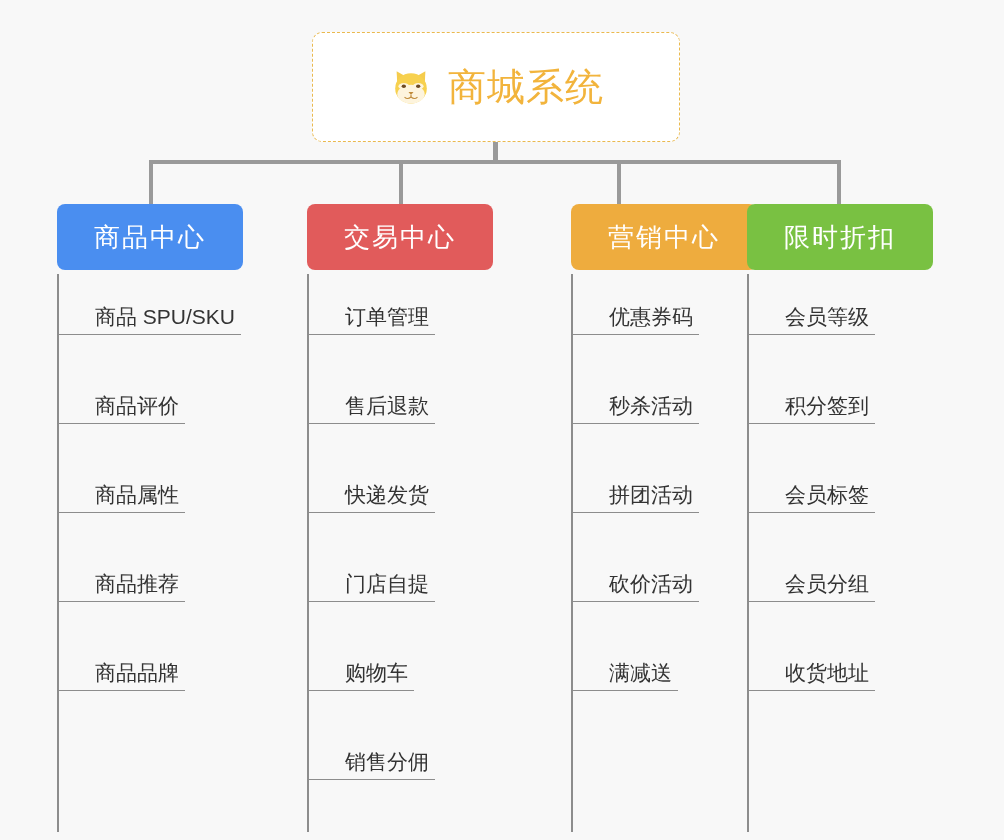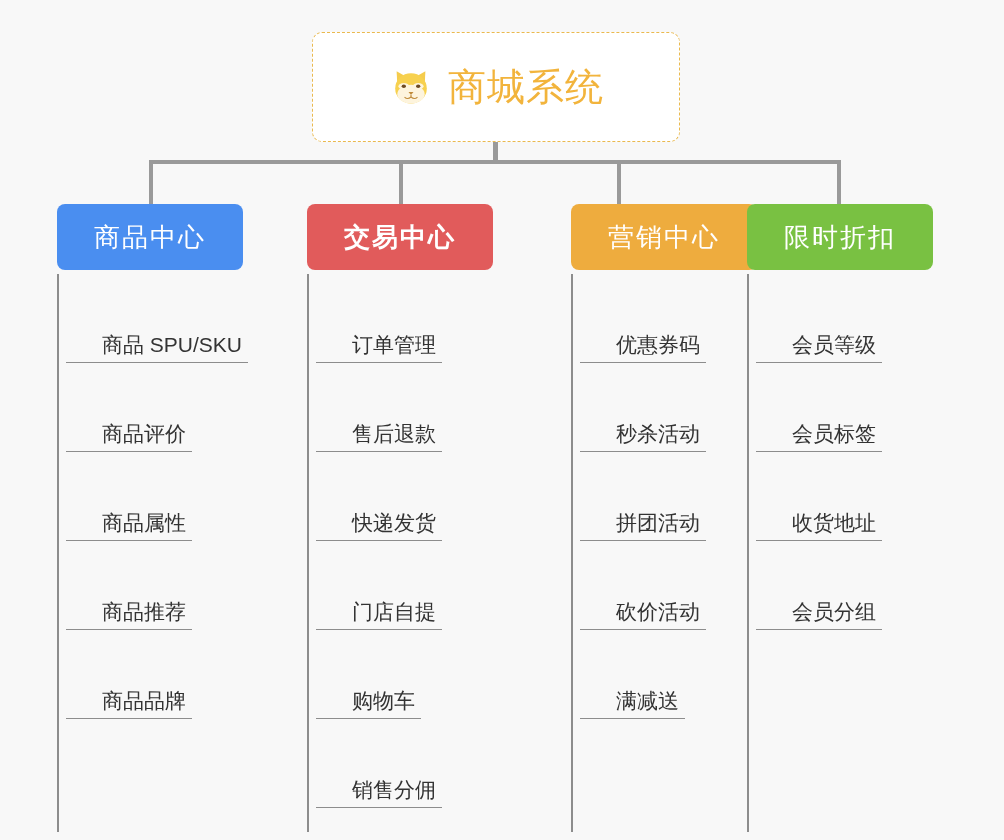--- a/index.html
+++ b/index.html
@@ -68,39 +68,38 @@
     border-radius: 8px;
     display: flex;
     align-items: center;
     justify-content: center;
     color: #ffffff;
     font-size: 26px;
     letter-spacing: 2px;
     box-sizing: border-box;
   }
   .branch-b0 .branch-head { width: 186px; background: #4a8ef0; }
-  .branch-b1 .branch-head { width: 186px; background: #e15b5b; font-weight: bold; }
+  .branch-b1 .branch-head { width: 186px; background: #e15b5b; }
   .branch-b2 .branch-head { width: 186px; background: #eeac3e; }
   .branch-b3 .branch-head { width: 186px; background: #79c142; }
 
   .branch-items {
     position: relative;
     margin-top: 4px;
     border-left: 2px solid #8d8d8d;
     padding-left: 0px;
     height: 558px;
     box-sizing: border-box;
   }
   .leaf {
     position: relative;
     height: 89px;
     display: flex;
-    align-items: flex-end;
-    box-sizing: border-box;
-    margin-left: 7px;
+    align-items: center;
+    box-sizing: border-box;
   }
   .leaf-inner {
     display: inline-block;
     margin-left: 30px;
     padding: 0 6px 4px 6px;
     font-size: 21px;
     color: #333333;
     white-space: nowrap;
     position: relative;
   }
@@ -226,24 +225,27 @@
 
   <div class="branch branch-b3" style="left:747px;">
     <div class="branch-head" style="background: rgb(121, 193, 66);">
       <span>限时折扣</span>
     </div>
     <div class="branch-items">
       <div class="leaf">
           <span class="leaf-inner">会员等级<span class="leaf-rule" style="left: -30px; width: 126px;"></span></span>
         </div>
       <div class="leaf">
+          <span class="leaf-inner">积分签到<span class="leaf-rule" style="left: -30px; width: 126px;"></span></span>
+        </div>
+      <div class="leaf">
           <span class="leaf-inner">会员标签<span class="leaf-rule" style="left: -30px; width: 126px;"></span></span>
         </div>
       <div class="leaf">
+          <span class="leaf-inner">会员分组<span class="leaf-rule" style="left: -30px; width: 126px;"></span></span>
+        </div>
+      <div class="leaf">
           <span class="leaf-inner">收货地址<span class="leaf-rule" style="left: -30px; width: 126px;"></span></span>
         </div>
-      <div class="leaf">
-          <span class="leaf-inner">会员分组<span class="leaf-rule" style="left: -30px; width: 126px;"></span></span>
-        </div>
     </div>
   </div>
 
 </div>
 
 </body></html>

